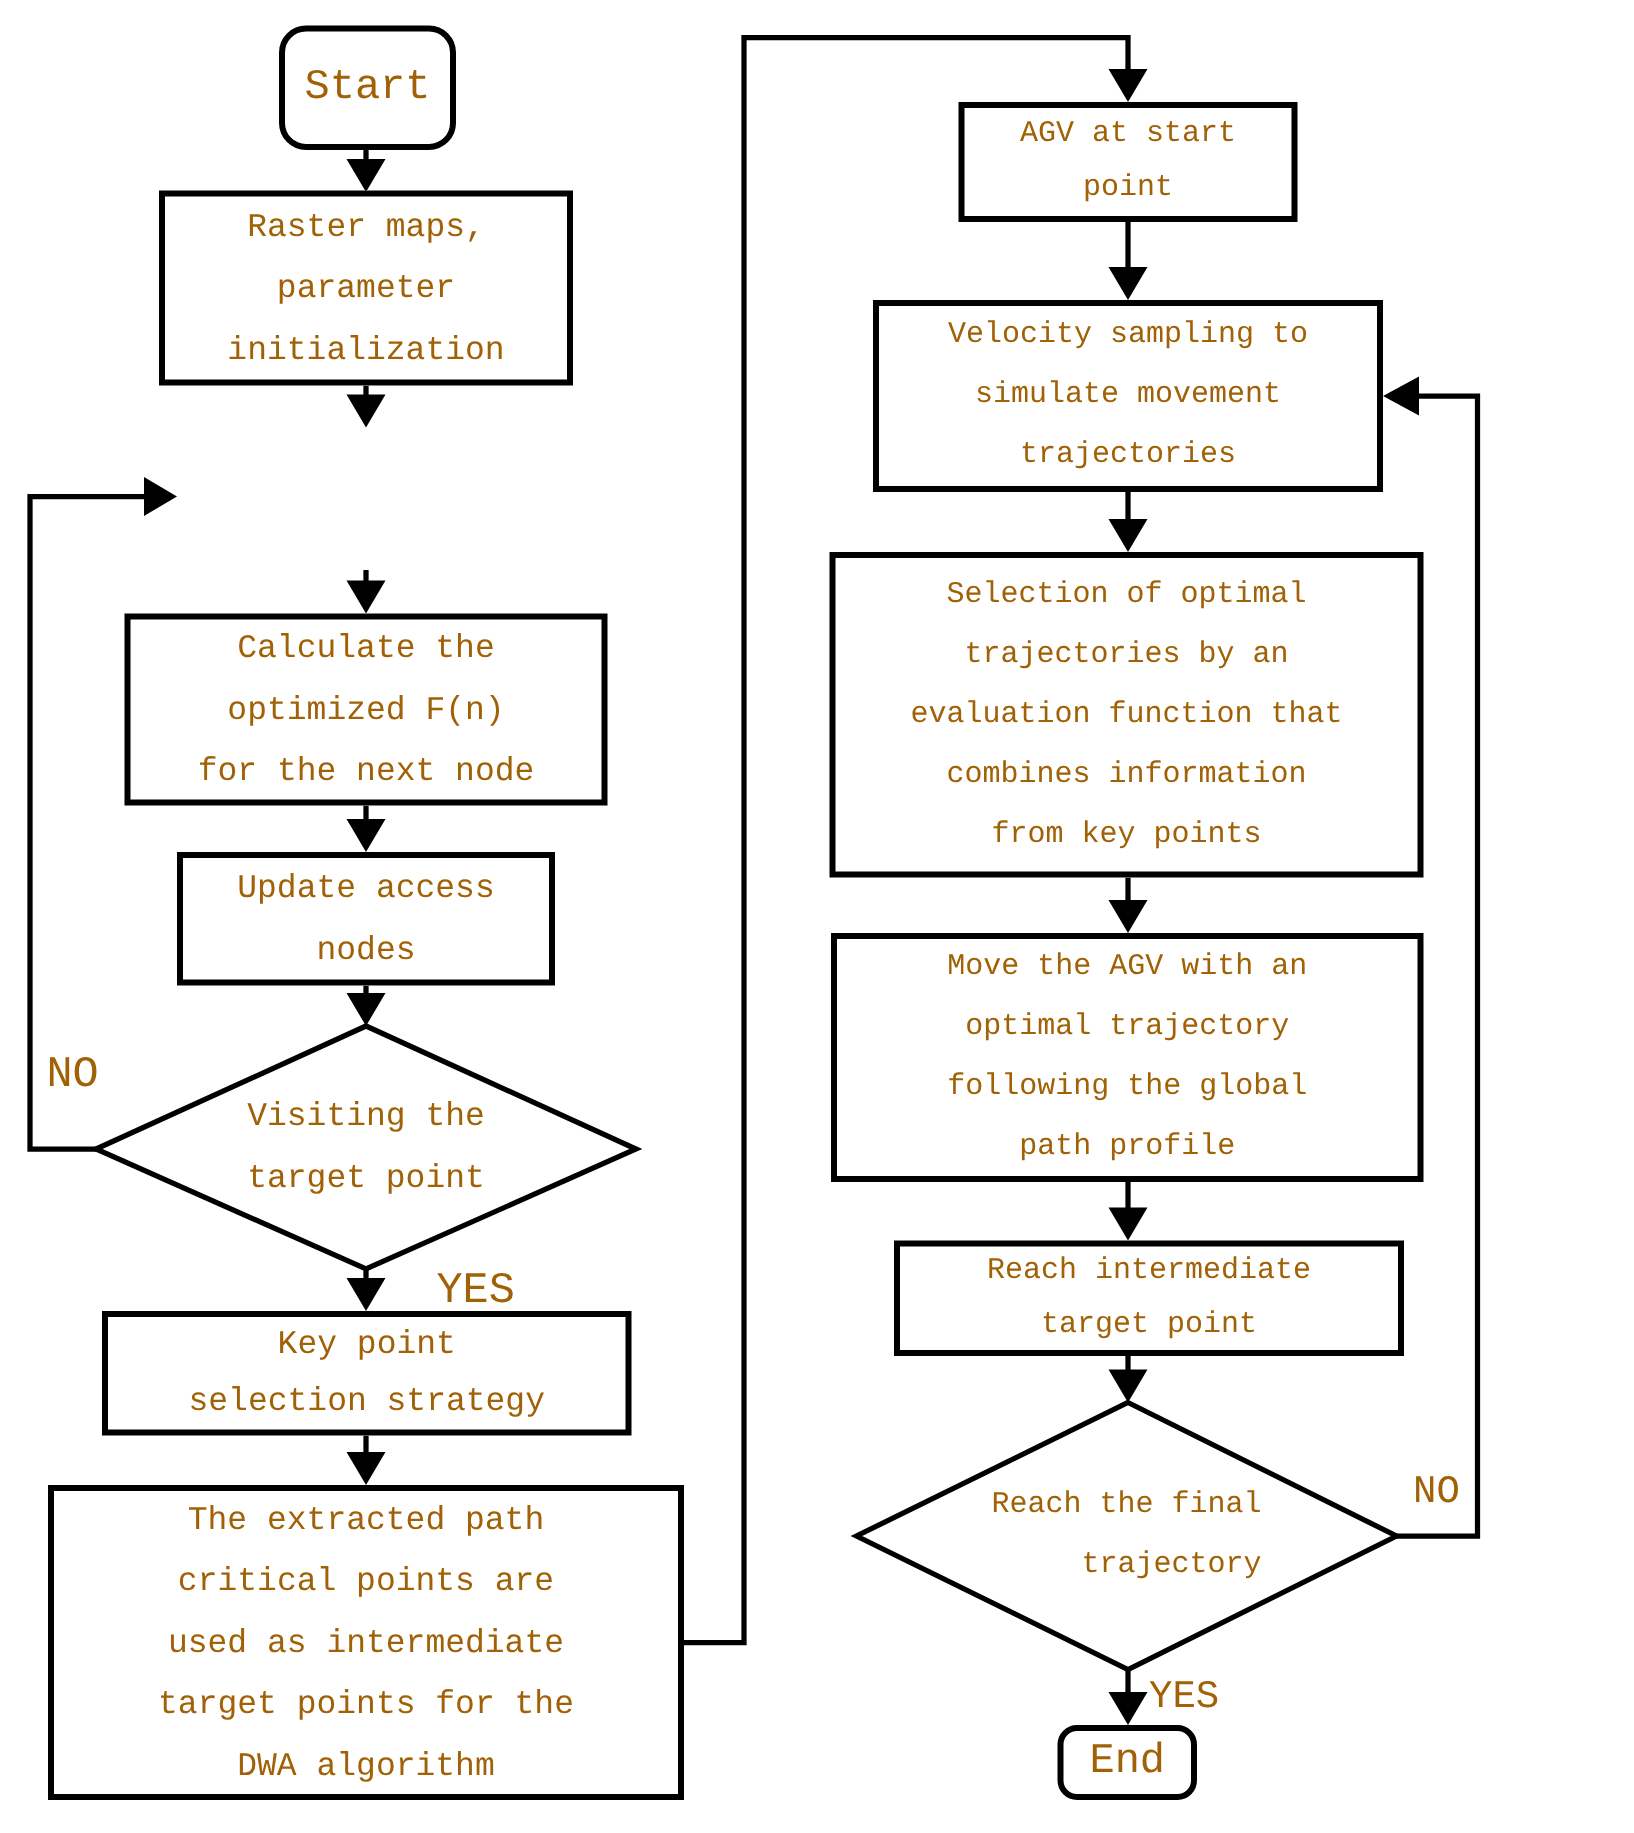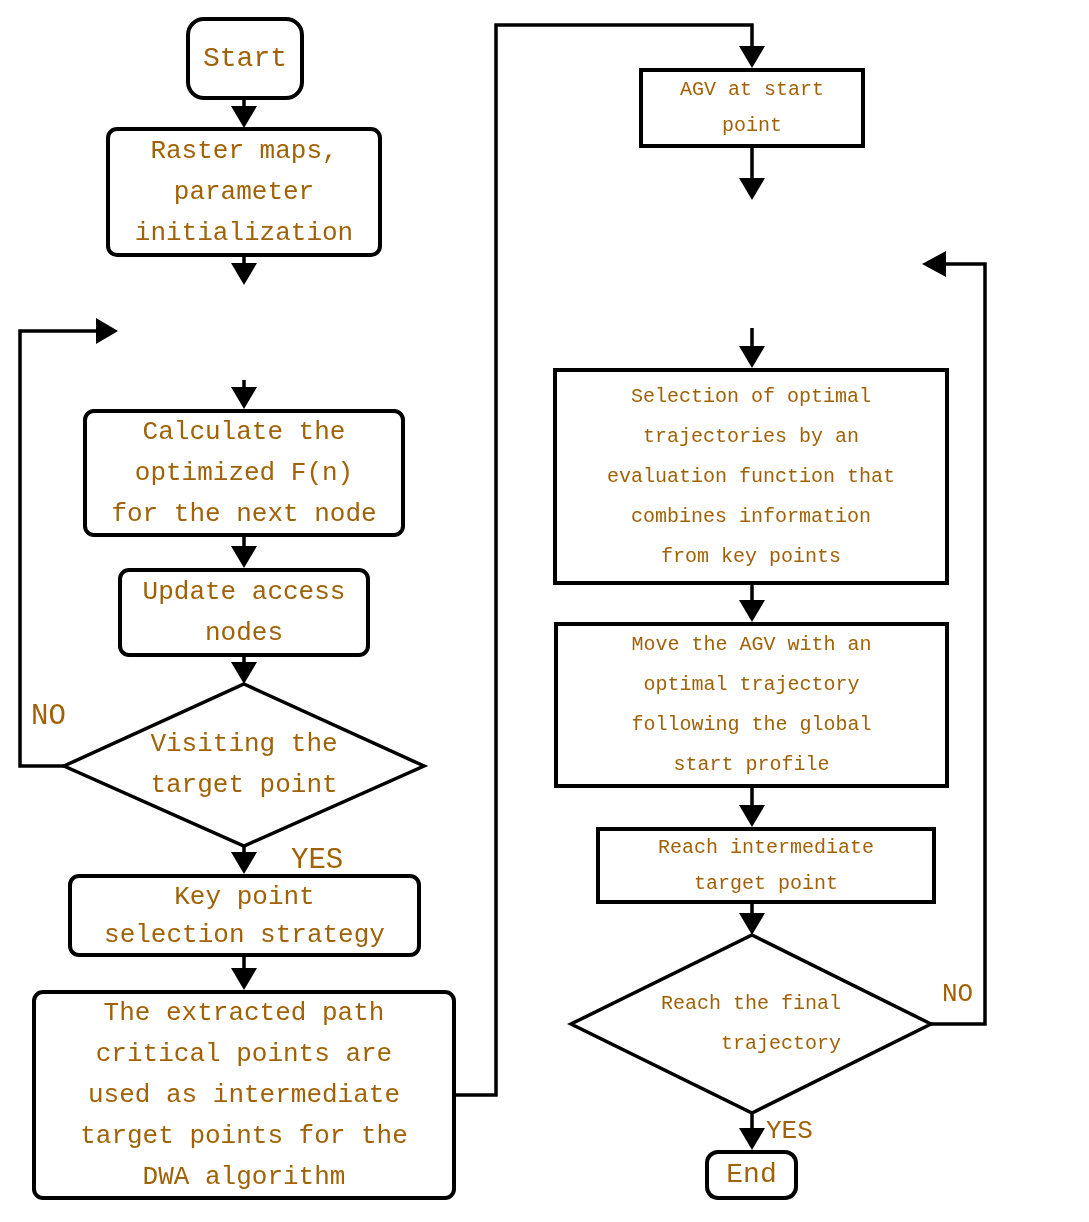--- a/index.html
+++ b/index.html
@@ -18,21 +18,21 @@
     display:flex; align-items:center; justify-content:center;
     text-align:center; white-space:pre-line; z-index:2;
   }
   .rounded  { border-radius:18px; }
   .rounded2 { border-radius:13px; }
   .dlabel {
     position:absolute; display:flex; align-items:center; justify-content:center;
     text-align:right; white-space:pre-line; z-index:2; background:transparent;
   }
   .edge-label { position:absolute; z-index:2; white-space:pre; }
-  .lcol { font-size:26px; line-height:41px;border-radius:11px; }
+  .lcol { font-size:22px; line-height:41px; }
   .rcol { font-size:20px; line-height:40px; }
   .term { font-size:28px; line-height:30px; }
   .lbl-l { font-size:29px; }
   .lbl-r { font-size:26px; }
 </style>
 </head>
 <body>
 
 <div class="canvas">
 
@@ -101,31 +101,34 @@
 
   <div class="node lcol" style="left:32px;top:990px;width:424px;height:210px">The extracted path
 critical points are
 used as intermediate
 target points for the
 DWA algorithm</div>
 
   <div class="node rcol" style="left:639px;top:68px;width:226px;height:80px;line-height:36px">AGV at start
 point</div>
 
+  <div class="node rcol" style="left:582px;top:200px;width:340px;height:128px">Velocity sampling to
+simulate movement
+trajectories</div>
 
   <div class="node rcol" style="left:553px;top:368px;width:396px;height:217px">Selection of optimal
 trajectories by an
 evaluation function that
 combines information
 from key points</div>
 
   <div class="node rcol" style="left:554px;top:622px;width:395px;height:166px">Move the AGV with an
 optimal trajectory
 following the global
-start profile</div>
+path profile</div>
 
   <div class="node rcol" style="left:596px;top:827px;width:340px;height:77px;line-height:36px">Reach intermediate
 target point</div>
 
   <div class="dlabel rcol" style="left:571px;top:935px;width:360px;height:178px">Reach the final
 trajectory</div>
 
   <div class="node rounded2 term" style="left:705px;top:1150px;width:93px;height:50px">End</div>
 
   <div class="edge-label lbl-l" style="left:31px;top:700px">NO</div>

